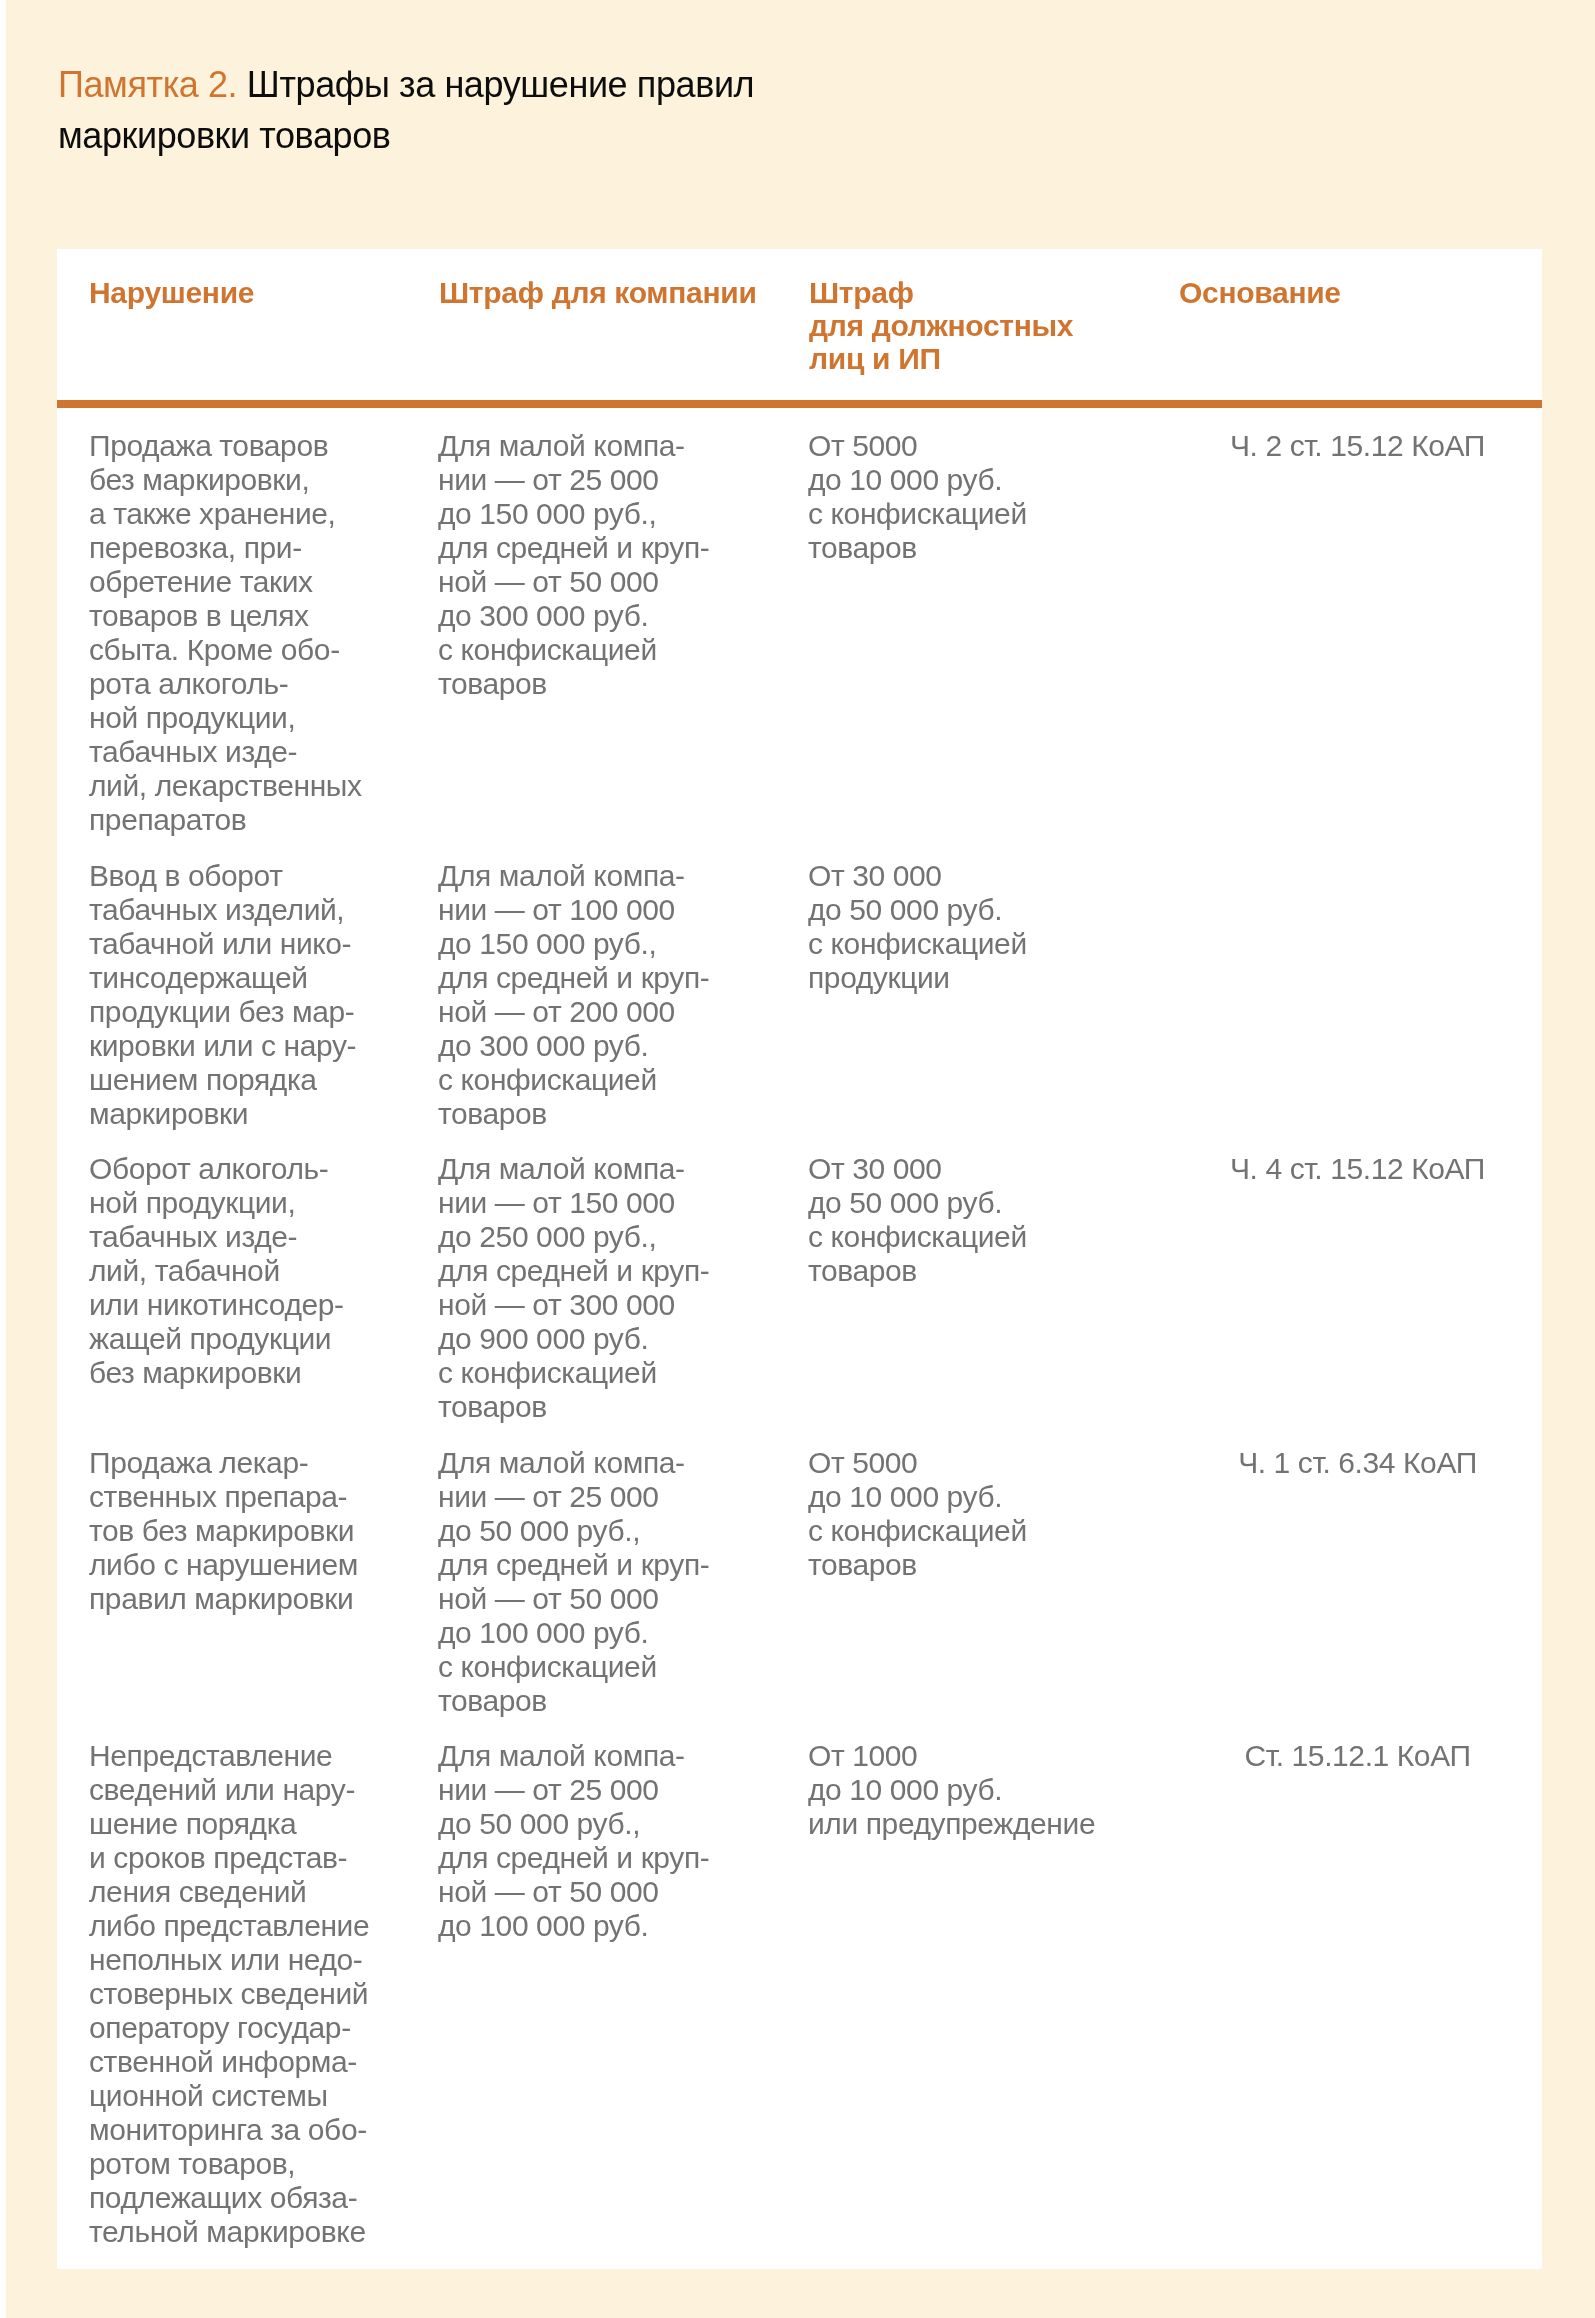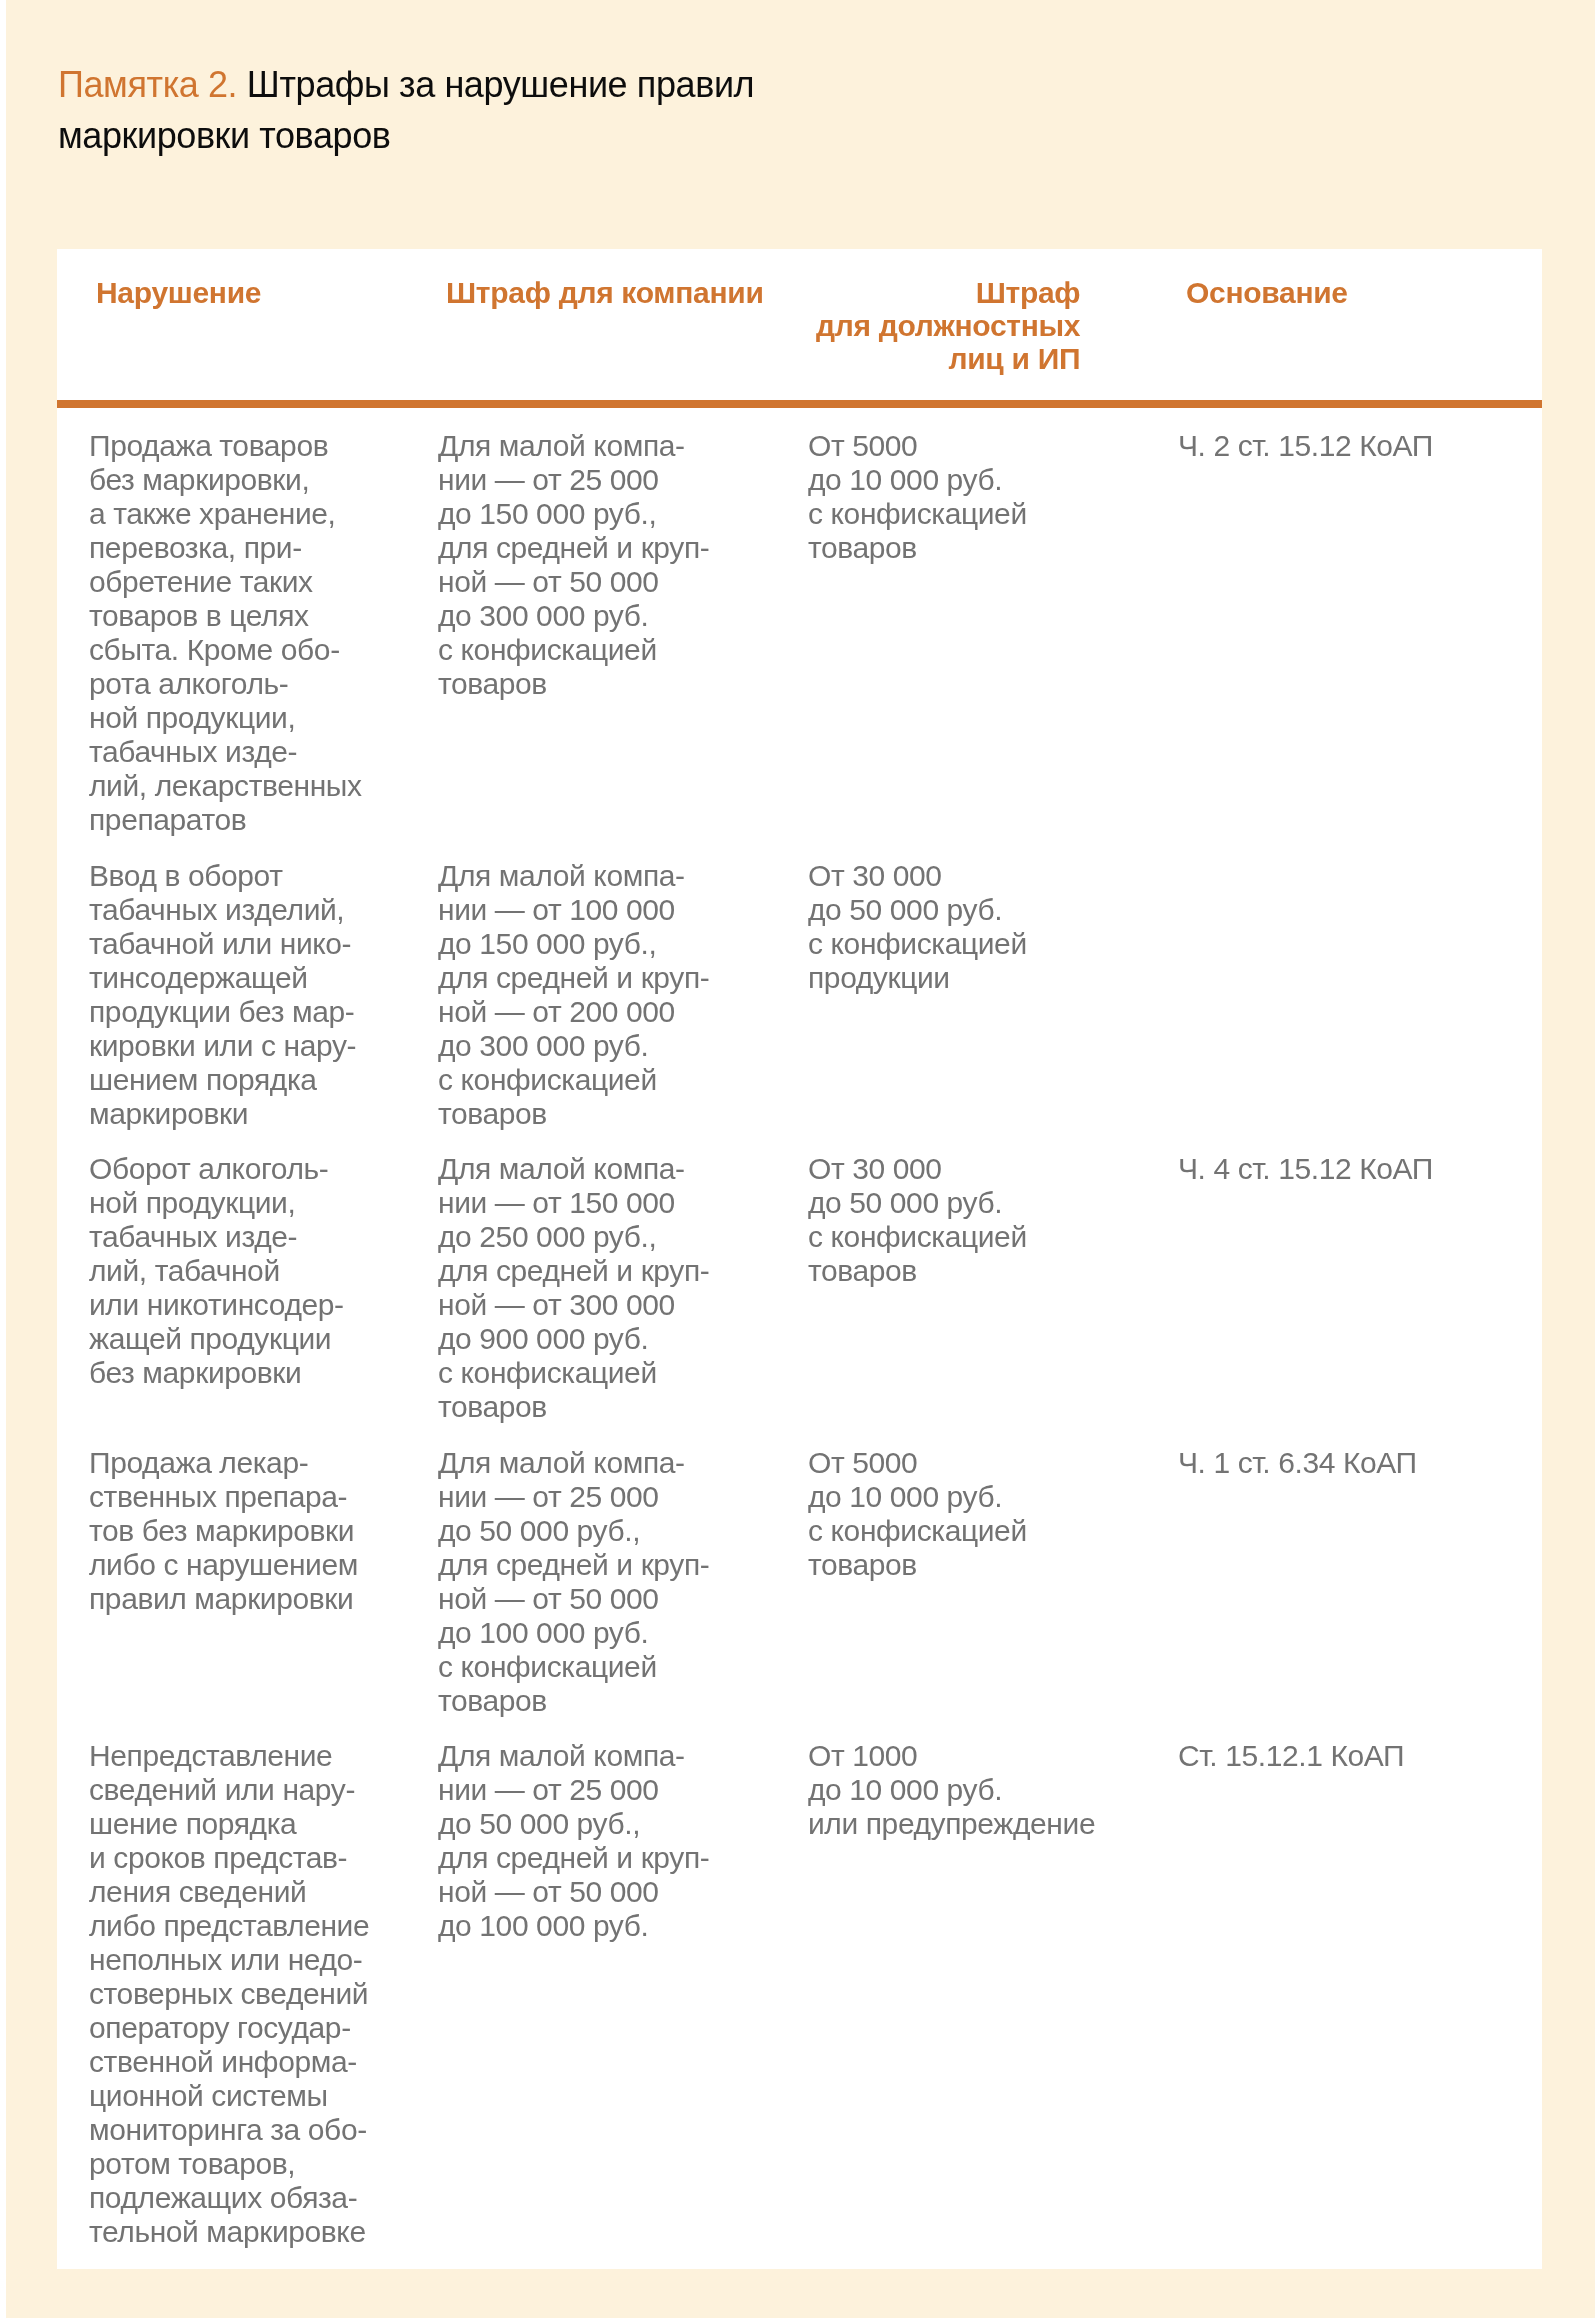--- a/index.html
+++ b/index.html
@@ -17,21 +17,21 @@
     position: absolute; left: 58px; top: 59px; width: 1347px;
     font-weight: 400; font-size: 36px; line-height: 51px;
     letter-spacing: -0.4px; color: #0d0d0d;
   }
   .title .accent { color: #D07530; }
   .table-box {
     position: absolute; left: 57px; top: 249px; width: 1485px; height: 2020px;
     background: #ffffff;
   }
   .thead {
-    position: absolute; left: 7px; top: 0; width: 100%; height: 151px; text-align: right;
+    position: absolute; left: 0; top: 0; width: 100%; height: 151px;
   }
   .th {
     position: absolute; top: 27px;
     font-weight: 700; font-size: 30px; line-height: 33px; color: #D07530;
     letter-spacing: -0.3px;
   }
   .th .line { display: block; white-space: nowrap; }
   .rule {
     position: absolute; left: 0; top: 151px; width: 100%; height: 8px;
     background: #D07530;
@@ -42,21 +42,21 @@
   .tr { position: relative; display: flex; padding-bottom: 21.6px; }
   .td {
     position: relative; flex: none;
     font-size: 30px; line-height: 34px; color: #737373;
     letter-spacing: -0.4px;
   }
   .td .line { display: block; white-space: nowrap; }
   .c0 { margin-left: 32px; width: 349px; }
   .c1 { width: 370px; }
   .c2 { width: 370px; }
-  .c3 { width: 359px; }
+  .c3 { width: 359px; text-align: center; }
 </style>
 </head>
 <body>
 
 <div class="panel"></div>
 
 <div class="title">
   <span class="accent">Памятка 2.</span>
   <span>Штрафы за нарушение правил</span><br>
   <span>маркировки товаров</span>

